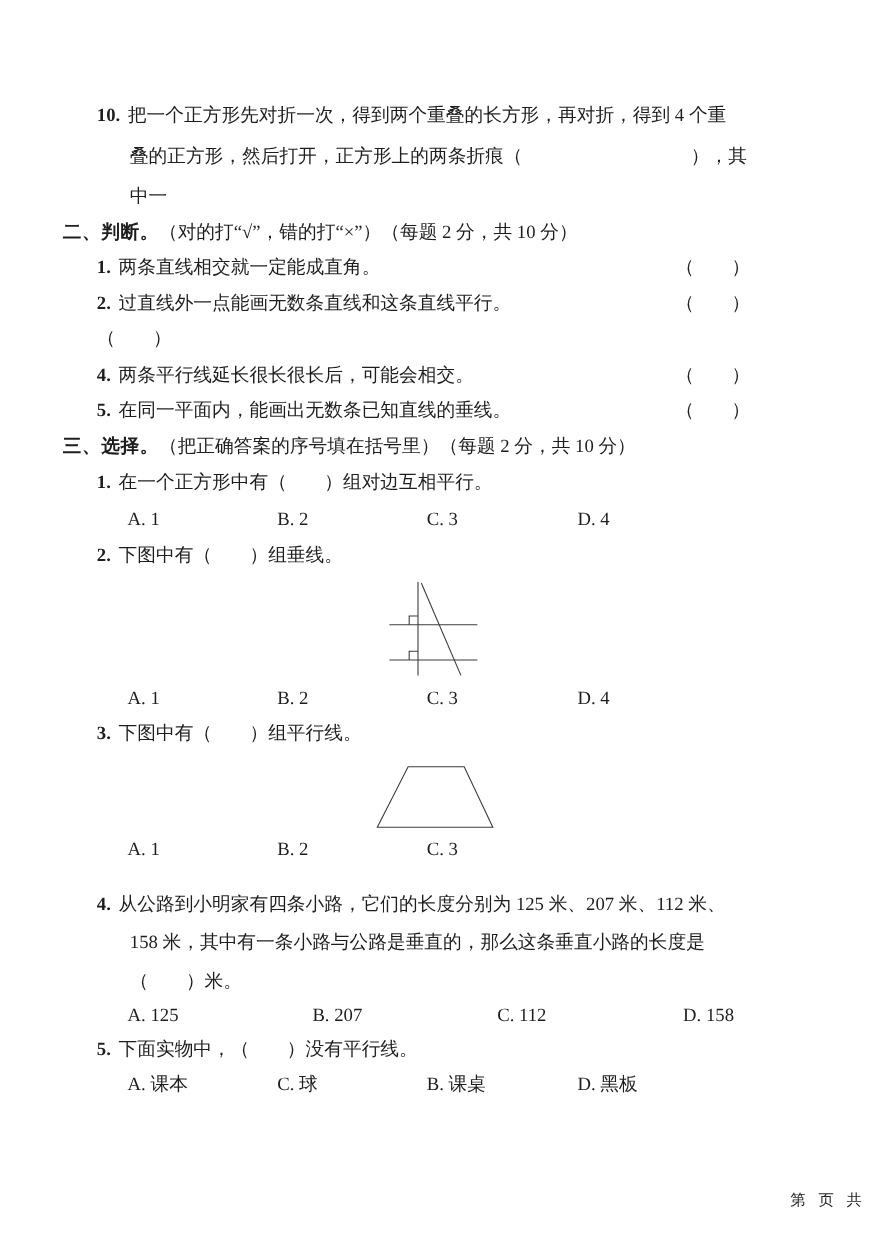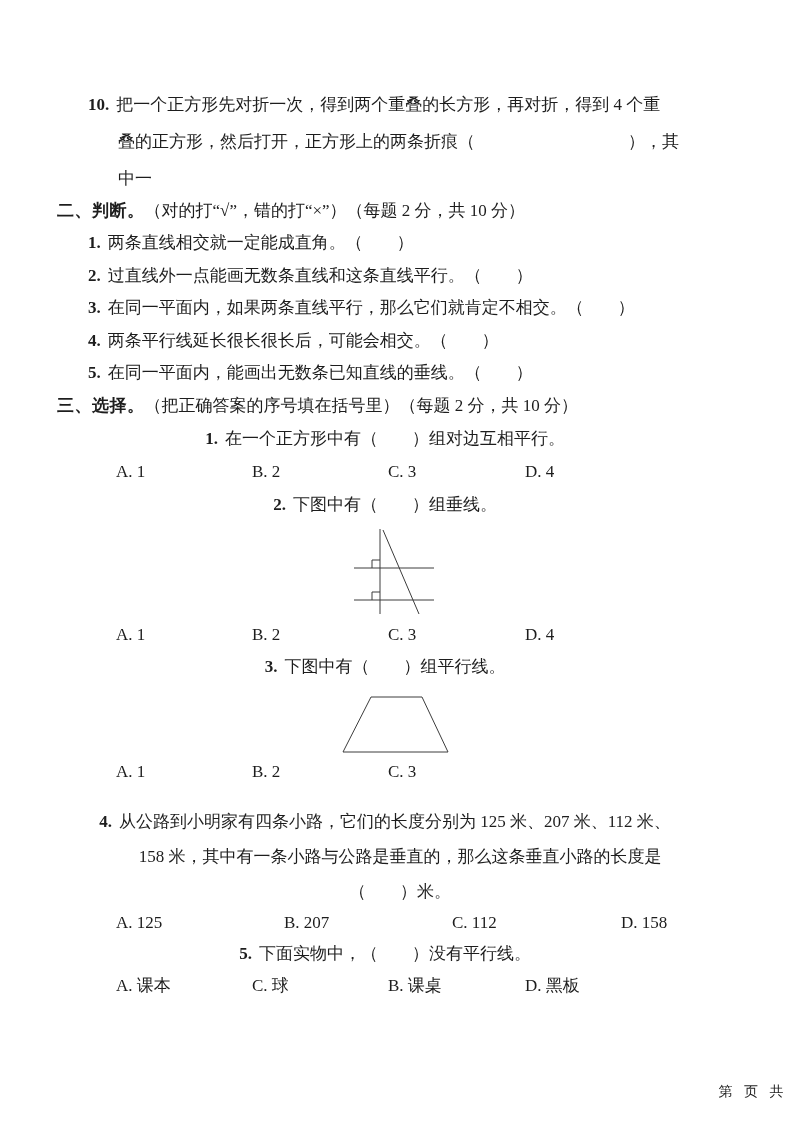--- a/index.html
+++ b/index.html
@@ -32,27 +32,28 @@
   .sec-title {
     font-family: "Liberation Sans", "DejaVu Sans", sans-serif;
     font-weight: 700;
     letter-spacing: 0.5px;
   }
   .sec-instr { }
 
   
   .judge-item {
     display: flex;
+    justify-content: space-between;
     margin-left: 31px;
     line-height: 32.5px;
   }
   .judge-item .blank { white-space: pre; }
 
   
-  .choice-line { margin-left: 31px; line-height: 33px; text-align: center; }
+  .choice-line { margin-left: 31px; line-height: 33px; }
   .choice4 { margin-top: 16px; line-height: 35px; }
   .choice4 .cont { padding-left: 30px; }
 
   .options {
     display: grid;
     grid-template-columns: 136px 136px 137px auto;
     margin-left: 59px;
     line-height: 33px;
   }
   .options.tight { line-height: 31px; }
@@ -102,21 +103,20 @@
 
     <div class="judge-item">
       <span><b class="qnum">1.</b><span>两条直线相交就一定能成直角。</span></span>
       <span class="blank">（　　）</span>
     </div>
     <div class="judge-item">
       <span><b class="qnum">2.</b><span>过直线外一点能画无数条直线和这条直线平行。</span></span>
       <span class="blank">（　　）</span>
     </div>
     <div class="judge-item">
-      <span><b class="qnum">3.</b><span>在同一平面内，如果两条直线平行，那么它们就肯定不相交。</span></span>
       <span class="blank">（　　）</span>
     </div>
     <div class="judge-item">
       <span><b class="qnum">4.</b><span>两条平行线延长很长很长后，可能会相交。</span></span>
       <span class="blank">（　　）</span>
     </div>
     <div class="judge-item">
       <span><b class="qnum">5.</b><span>在同一平面内，能画出无数条已知直线的垂线。</span></span>
       <span class="blank">（　　）</span>
     </div>

